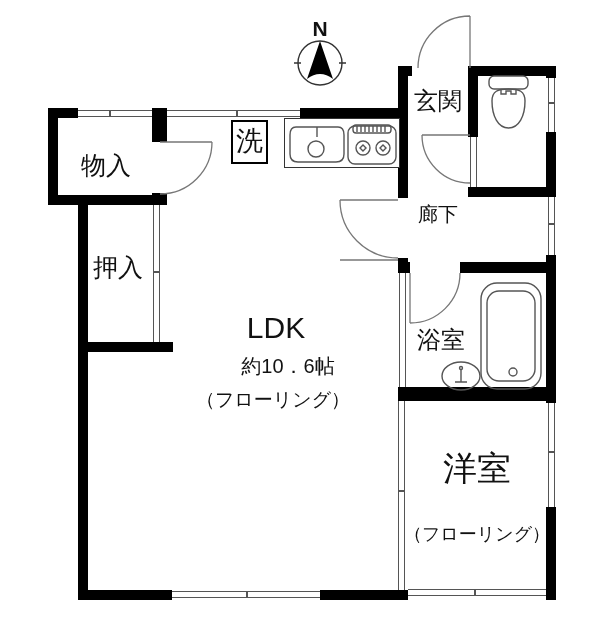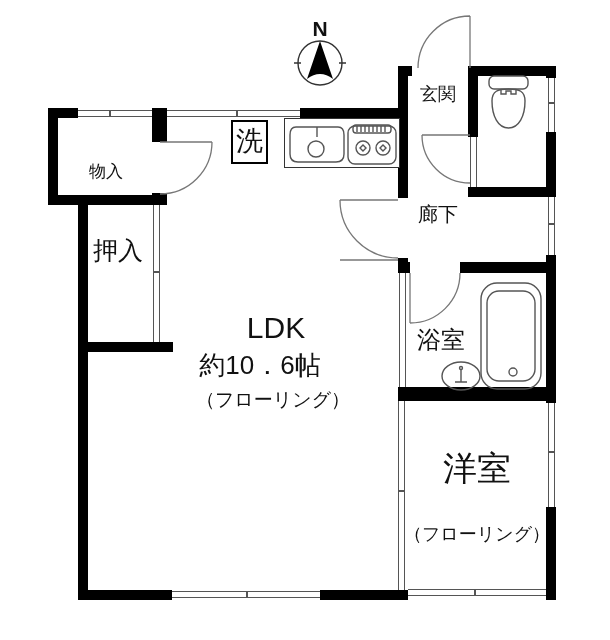--- a/index.html
+++ b/index.html
@@ -124,26 +124,26 @@
     <g stroke="#777" fill="none" stroke-width="1.3">
       <path d="M398 200 L340 200 M340 200 A58 58 0 0 0 398 258 M340 260 L398 260"></path>
     </g>
     <g stroke="#777" fill="none" stroke-width="1.3">
       <path d="M410 273 L410 323 M410 323 A50 50 0 0 0 460 273"></path>
     </g>
   </svg>
 
   <div class="label" style="left:320px;top:29px;font-size:21px;font-weight:700">N</div>
 
-  <div class="label" style="left:438px;top:94px;font-size:18px">玄関</div>
+  <div class="label" style="left:438px;top:101px;font-size:24px">玄関</div>
   <div class="label" style="left:438px;top:214px;font-size:20px">廊下</div>
-  <div class="label" style="left:106px;top:172px;font-size:17px">物入</div>
-  <div class="label" style="left:118px;top:250px;font-size:25px">押入</div>
+  <div class="label" style="left:106px;top:165px;font-size:25px">物入</div>
+  <div class="label" style="left:118px;top:267px;font-size:25px">押入</div>
   <div class="label" style="left:441px;top:340px;font-size:24px">浴室</div>
 
   <div class="label" style="left:276px;top:328px;font-size:30px">LDK</div>
-  <div class="label" style="left:260px;top:366px;font-size:26px">約10．6帖</div>
+  <div class="label" style="left:288px;top:366px;font-size:20px">約10．6帖</div>
   <div class="label" style="left:273px;top:400px;font-size:19px">（フローリング）</div>
 
   <div class="label" style="left:477px;top:469px;font-size:34px">洋室</div>
   <div class="label" style="left:477px;top:534px;font-size:18px">（フローリング）</div>
 
 </div>
 
 </body></html>

